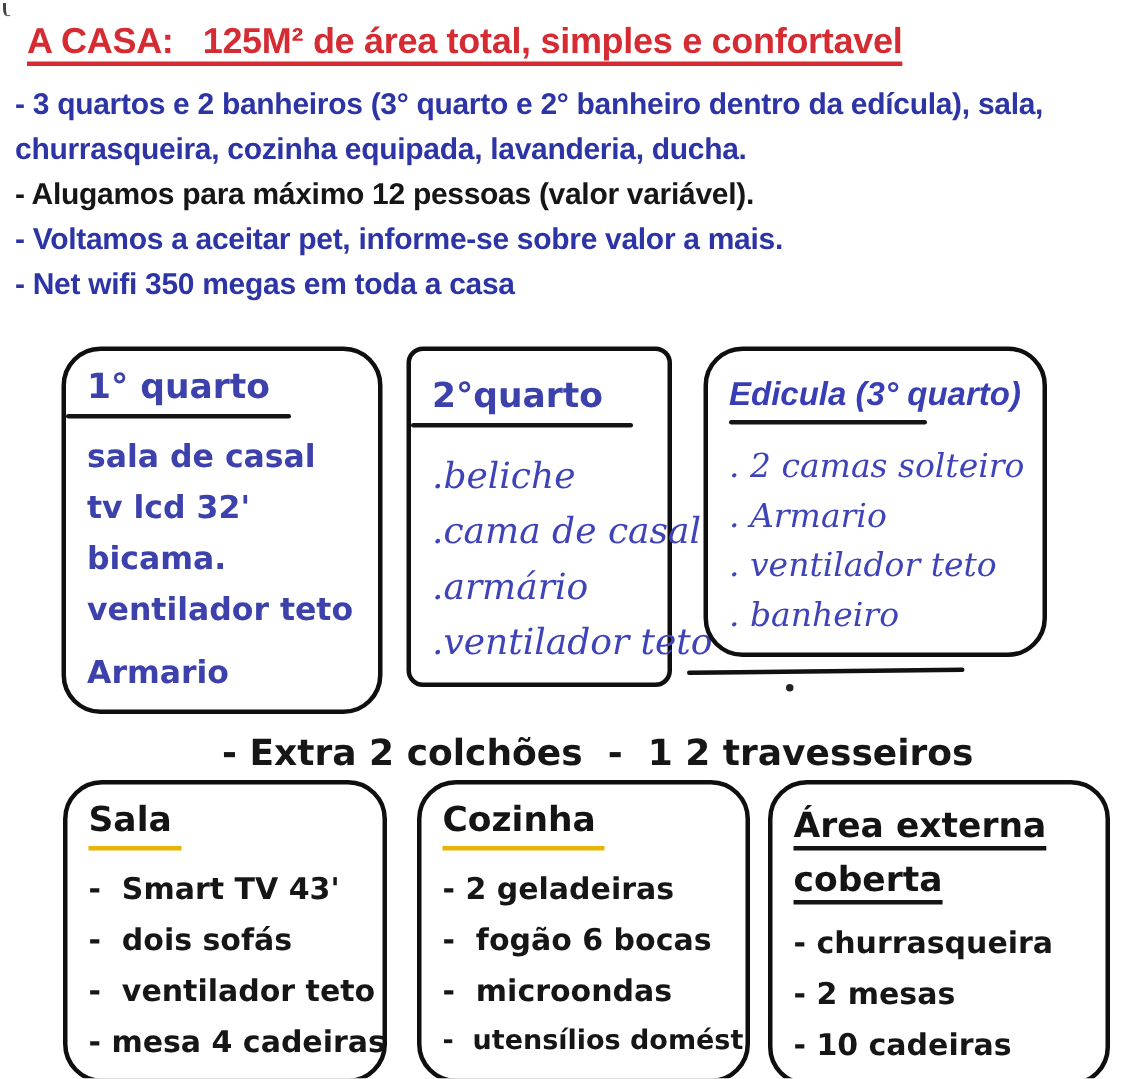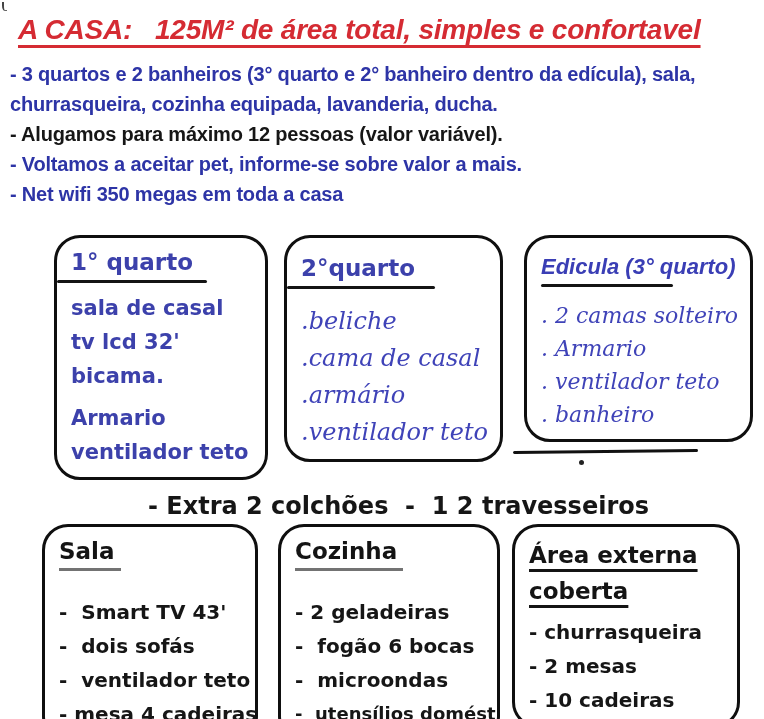--- a/index.html
+++ b/index.html
@@ -16,23 +16,22 @@
     position: absolute;
     top: 2px; left: 2px;
     width: 5px; height: 9px;
     border-left: 2px solid #444;
     border-bottom: 1px solid #666;
     border-radius: 0 0 0 60%;
   }
   .page-title {
     margin: 14px 0 0 18px;
     font-family: "Liberation Sans", sans-serif;
-    font-style: italic;
-    font-weight: 700;
-    font-size: 28px;
+    font-weight: 700;
+    font-size: 24px;
     letter-spacing: -0.2px;
     color: #d52b33;
     text-decoration: underline;
     text-decoration-thickness: 2.5px;
     text-underline-offset: 6px;
     white-space: pre-wrap;
   }
   .intro { margin: 13px 0 0 10px; }
   .intro p {
     margin: 0;
@@ -40,32 +39,32 @@
     font-weight: 700;
     font-size: 20px;
     letter-spacing: -0.2px;
     line-height: 30px;
     white-space: pre-wrap;
   }
   .c-blue  { color: #2d34a6; }
   .c-black { color: #161616; }
 
   .boxrow { display: flex; align-items: flex-start; }
-  .row1 { margin: 26px 0 0 54px; }
+  .row1 { margin: 26px 0 0 41px; }
   .row2 { margin: 4px 0 0 42px; }
 
   .box {
     border: 3px solid #0f0f0f;
     border-radius: 26px;
     background: #fff;
     padding: 10px 12px 8px 14px;
     position: relative;
   }
   .box-q1 { width: 214px; min-height: 206px; }
-  .box-q2 { width: 219px; min-height: 208px; margin-left: 16px; padding-top: 16px; }
+  .box-q2 { width: 177px; min-height: 208px; margin-left: 16px; padding-top: 16px; border-radius: 11px; }
   .box-q3 { width: 229px; min-height: 196px; margin-left: 21px; padding-top: 16px; }
   .box-q3::after {
     content: "";
     position: absolute;
     left: -14px; bottom: -14px;
     width: 185px; height: 3px;
     background: #111;
     border-radius: 2px;
     transform: rotate(-0.6deg);
   }
@@ -136,23 +135,23 @@
     line-height: 28px;
     white-space: pre-wrap;
   }
 
   .black-title {
     font-family: "DejaVu Sans", sans-serif;
     font-weight: 700;
     font-size: 23px;
     color: #141414;
     width: max-content;
-    border-bottom: 3px solid #737373;
+    border-bottom: 3px solid #eab308;
     padding: 0 6px 3px 0;
-    margin-bottom: 24px;
+    margin-bottom: 8px;
     line-height: 28px;
   }
   .black-title.two-line {
     width: auto;
     border-bottom: none;
     text-decoration: underline;
     text-decoration-thickness: 3px;
     text-underline-offset: 6px;
     line-height: 36px;
     margin-bottom: 6px;
@@ -185,22 +184,22 @@
   </div>
 
   <div class="boxrow row1">
 
     <div class="box box-q1">
       <div class="comic-title">1° quarto</div>
       <div class="title-bar bar-q1"></div>
       <div class="comic-item">sala de casal</div>
       <div class="comic-item">tv lcd 32'</div>
       <div class="comic-item">bicama.</div>
+      <div class="comic-item">ventilador teto</div>
       <div class="comic-item gap-top">Armario</div>
-      <div class="comic-item">ventilador teto</div>
     </div>
 
     <div class="box box-q2">
       <div class="comic-title">2°quarto</div>
       <div class="title-bar bar-q2"></div>
       <div class="serif-item">.beliche</div>
       <div class="serif-item">.cama de casal</div>
       <div class="serif-item">.armário</div>
       <div class="serif-item">.ventilador teto</div>
     </div>

